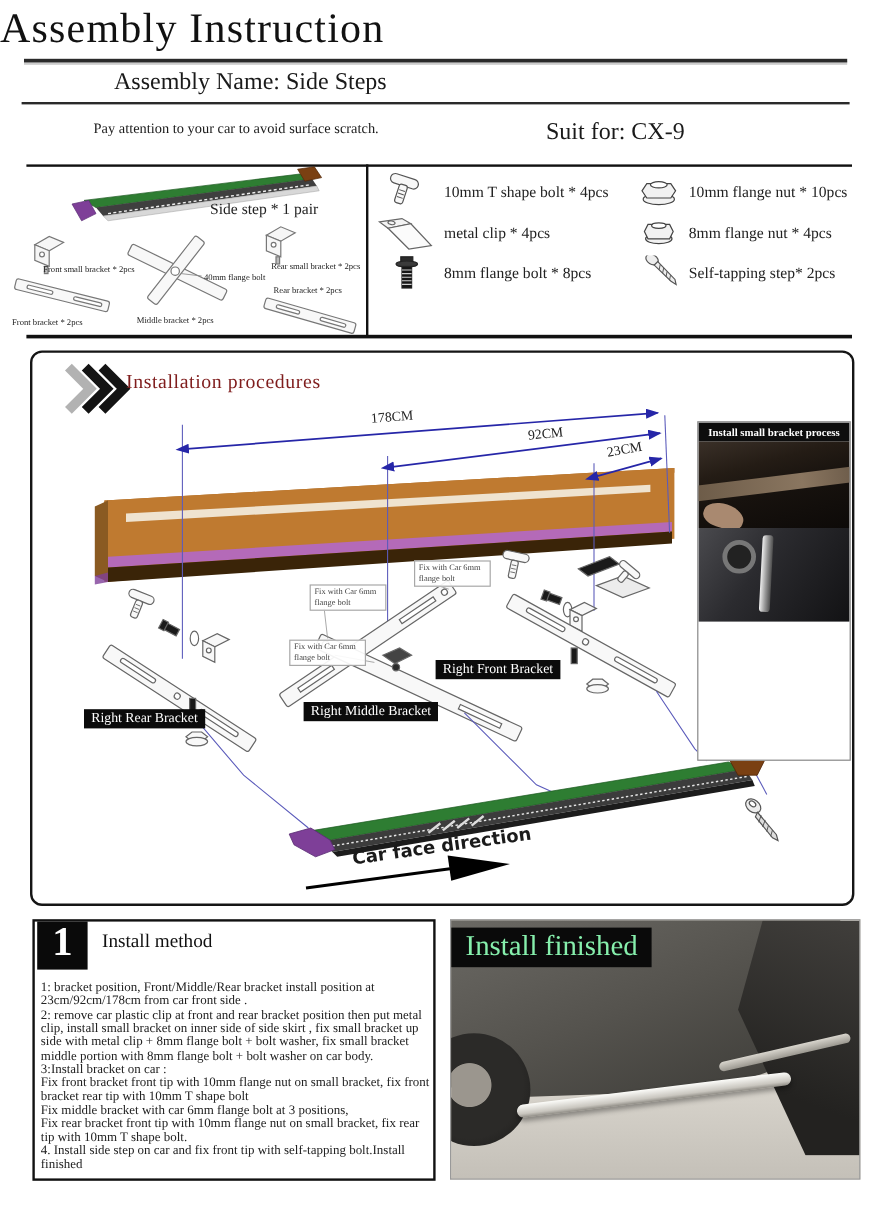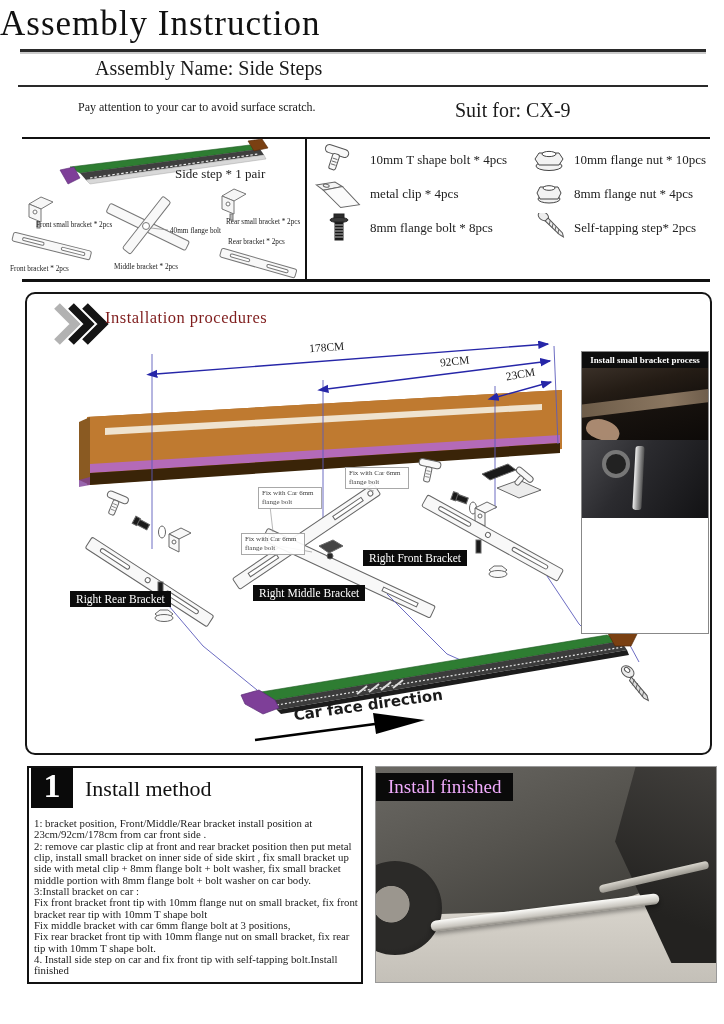--- a/index.html
+++ b/index.html
@@ -57,40 +57,40 @@
   .p-photo2{height:78px;background:linear-gradient(125deg,#4a4a4e 0%,#2b2b2f 40%,#121214 100%);}
   .boltshine{position:absolute;left:52px;top:6px;width:9px;height:64px;border-radius:3px;
              background:linear-gradient(90deg,#f0f0f0,#9a9a9a 50%,#4d4d4d);transform:rotate(3deg);}
   .socket{position:absolute;left:20px;top:10px;width:20px;height:20px;border:4px solid #777;
           border-radius:50%;background:#222;}
 
   
   .method{left:27px;top:766px;width:336px;height:218px;border:2px solid #111;box-sizing:border-box;overflow:hidden;}
   .step-num{position:absolute;left:2px;top:-4px;width:42px;height:44px;background:#0a0a0a;color:#fff;
             font-size:34px;font-weight:bold;display:flex;align-items:center;justify-content:center;}
-  .method-title{position:absolute;left:56px;top:8px;font-size:22px;color:#111;}
+  .method-title{position:absolute;left:56px;top:8px;font-size:16px;color:#111;}
   .method-body{position:absolute;left:5px;top:50px;width:324px;font-size:10.8px;line-height:1.05;
                color:#222;white-space:pre-line;}
 
   
   .fin{left:375px;top:766px;width:342px;height:217px;background:#c9c5bd;overflow:hidden;border:1px solid #999;box-sizing:border-box;}
   .fin-floor{position:absolute;left:0;bottom:0;width:100%;height:40%;background:linear-gradient(180deg,#dad6ce,#c4c0b8);}
   .fin-body{position:absolute;left:-24px;top:-34px;width:350px;height:178px;transform:rotate(-2deg);
             background:linear-gradient(160deg,#716f6a 0%,#55534e 55%,#3b3a36 100%);
             border-radius:0 0 46% 18% / 0 0 70px 40px;}
   .fin-door{position:absolute;right:-4px;top:0;width:128px;height:196px;
             background:linear-gradient(200deg,#413f3c 0%,#232220 70%);
             clip-path:polygon(34% 0,100% 0,100% 100%,62% 100%,18% 38%);}
   .fin-wheel{position:absolute;left:-28px;top:94px;width:94px;height:94px;border-radius:50%;
              background:radial-gradient(circle at 46% 46%,#9b968e 0 25%,#2b2a28 26% 62%,#191817 100%);}
   .fin-step{position:absolute;left:54px;top:140px;width:230px;height:11px;border-radius:6px;transform:rotate(-7deg);
             background:linear-gradient(180deg,#fcfcf9,#c9c6bf 70%,#8e8b84);box-shadow:0 3px 4px rgba(0,0,0,.35);}
   .fin-step2{position:absolute;left:222px;top:106px;width:112px;height:8px;border-radius:4px;transform:rotate(-13deg);
              background:linear-gradient(180deg,#d8d5cd,#9a978f);}
-  .fin-label{position:absolute;left:0;top:6px;background:#0a0a0a;color:#f0abfc;font-size:19px;padding:3px 12px;}
+  .fin-label{position:absolute;left:0;top:6px;background:#0a0a0a;color:#86efac;font-size:24px;padding:3px 12px;}
 </style>
 </head>
 <body>
 
 <div class="page">
 
   <div class="abs title">Assembly Instruction</div>
   <div class="abs rule1"></div>
   <div class="abs product">Assembly Name: Side Steps</div>
   <div class="abs suit">Suit for:  CX-9</div>

